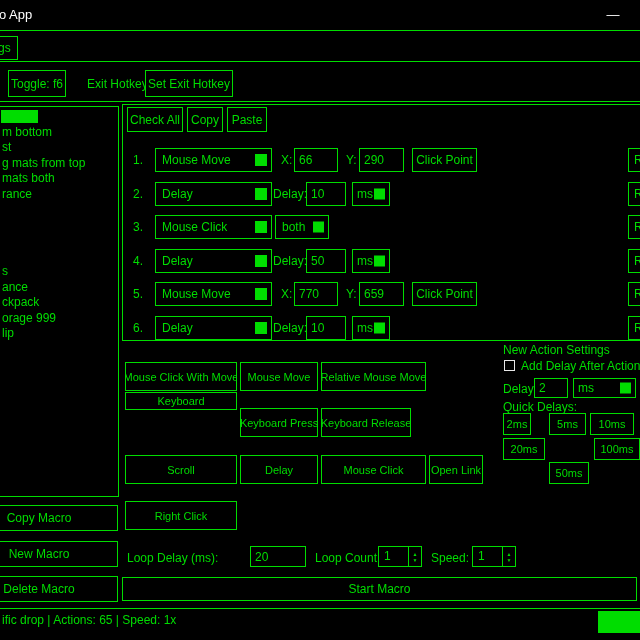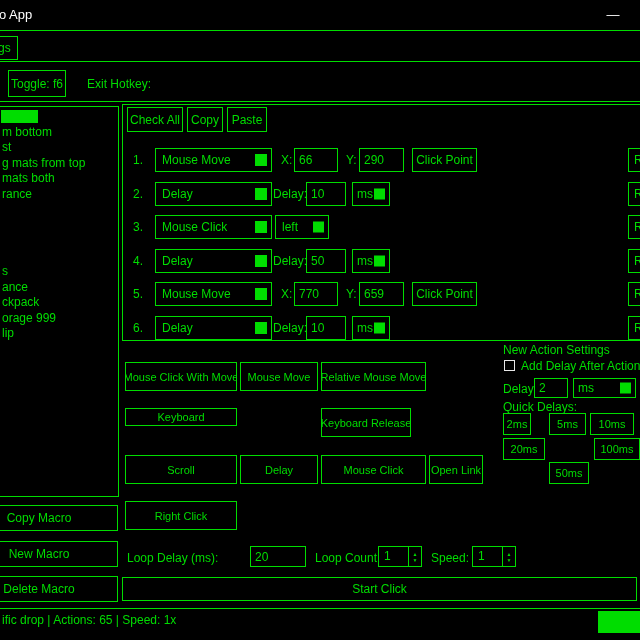--- a/index.html
+++ b/index.html
@@ -48,20 +48,21 @@
       <span>—</span>
     </div>
   </div>
   <div class="hline" style="top:30px"></div>
 
   <div class="btn" style="left:-40px;top:36px;width:58px;height:24px">Settings</div>
   <div class="hline" style="top:61px"></div>
 
   <div class="btn" style="left:8px;top:70px;width:58px;height:27px">Toggle: f6</div>
   <span class="lbl" style="left:87px;top:77px">Exit Hotkey:</span>
+  <div class="btn" style="left:145px;top:70px;width:88px;height:27px">Set Exit Hotkey</div>
   <div class="hline" style="top:101px"></div>
 
   <div class="panel" style="left:-10px;top:106px;width:129px;height:391px;padding-top:2px">
     <div class="sb-item selected">
       <span class="selbg"></span>
     </div>
     <div class="sb-item">m bottom</div>
     <div class="sb-item">st</div>
     <div class="sb-item">g mats from top</div>
     <div class="sb-item">mats both</div>
@@ -106,21 +107,21 @@
     <span class="sq" style="width:11px;height:11px"></span>
   </div>
   <div class="btn" style="left:628px;top:182px;width:70px;height:24px;justify-content:flex-start;padding-left:5px">Remove</div>
 
   <span class="lbl" style="left:133px;top:220px">3.</span>
   <div class="dd" style="left:155px;top:215px;width:117px;height:24px">
     <span>Mouse Click</span>
     <span class="sq"></span>
   </div>
   <div class="dd" style="left:275px;top:215px;width:54px;height:24px">
-    <span>left</span>
+    <span>both</span>
     <span class="sq" style="width:11px;height:11px"></span>
   </div>
   <div class="btn" style="left:628px;top:215px;width:70px;height:24px;justify-content:flex-start;padding-left:5px">Remove</div>
 
   <span class="lbl" style="left:133px;top:254px">4.</span>
   <div class="dd" style="left:155px;top:249px;width:117px;height:24px">
     <span>Delay</span>
     <span class="sq"></span>
   </div>
   <span class="lbl" style="left:273px;top:254px">Delay:</span>
@@ -153,21 +154,22 @@
   <div class="dd" style="left:352px;top:316px;width:38px;height:24px;padding-left:4px">
     <span>ms</span>
     <span class="sq" style="width:11px;height:11px"></span>
   </div>
   <div class="btn" style="left:628px;top:316px;width:70px;height:24px;justify-content:flex-start;padding-left:5px">Remove</div>
 
   <div class="btn small" style="left:125px;top:362px;width:112px;height:29px">Mouse Click With Move</div>
   <div class="btn small" style="left:240px;top:362px;width:78px;height:29px">Mouse Move</div>
   <div class="btn small" style="left:321px;top:362px;width:105px;height:29px">Relative Mouse Move</div>
 
-  <div class="btn small" style="left:125px;top:408px;width:112px;height:18px">Keyboard</div>
+  <div class="btn small" style="left:125px;top:392px;width:112px;height:18px">Keyboard</div>
+  <div class="btn small" style="left:240px;top:408px;width:78px;height:29px">Keyboard Press</div>
   <div class="btn small" style="left:321px;top:408px;width:90px;height:29px">Keyboard Release</div>
 
   <div class="btn small" style="left:125px;top:455px;width:112px;height:29px">Scroll</div>
   <div class="btn small" style="left:240px;top:455px;width:78px;height:29px">Delay</div>
   <div class="btn small" style="left:321px;top:455px;width:105px;height:29px">Mouse Click</div>
   <div class="btn small" style="left:429px;top:455px;width:54px;height:29px">Open Link</div>
 
   <div class="btn small" style="left:125px;top:501px;width:112px;height:29px">Right Click</div>
 
   <span class="lbl" style="left:503px;top:343px">New Action Settings</span>
@@ -203,19 +205,19 @@
   </div>
   <span class="lbl" style="left:431px;top:551px">Speed:</span>
   <div class="spin" style="left:472px;top:546px;width:44px;height:21px">
     <span class="spin-val">1</span>
     <span class="spin-arrows">
       <span>▲</span>
       <span>▼</span>
     </span>
   </div>
 
-  <div class="btn" style="left:122px;top:577px;width:515px;height:24px">Start Click</div>
+  <div class="btn" style="left:122px;top:577px;width:515px;height:24px">Start Macro</div>
 
   <div class="hline" style="top:608px"></div>
   <span class="lbl" style="left:2px;top:613px">ific drop | Actions: 65 | Speed: 1x</span>
   <div class="grip" style="left:598px;top:611px;width:42px;height:22px"></div>
 
 </div>
 
 </body></html>

